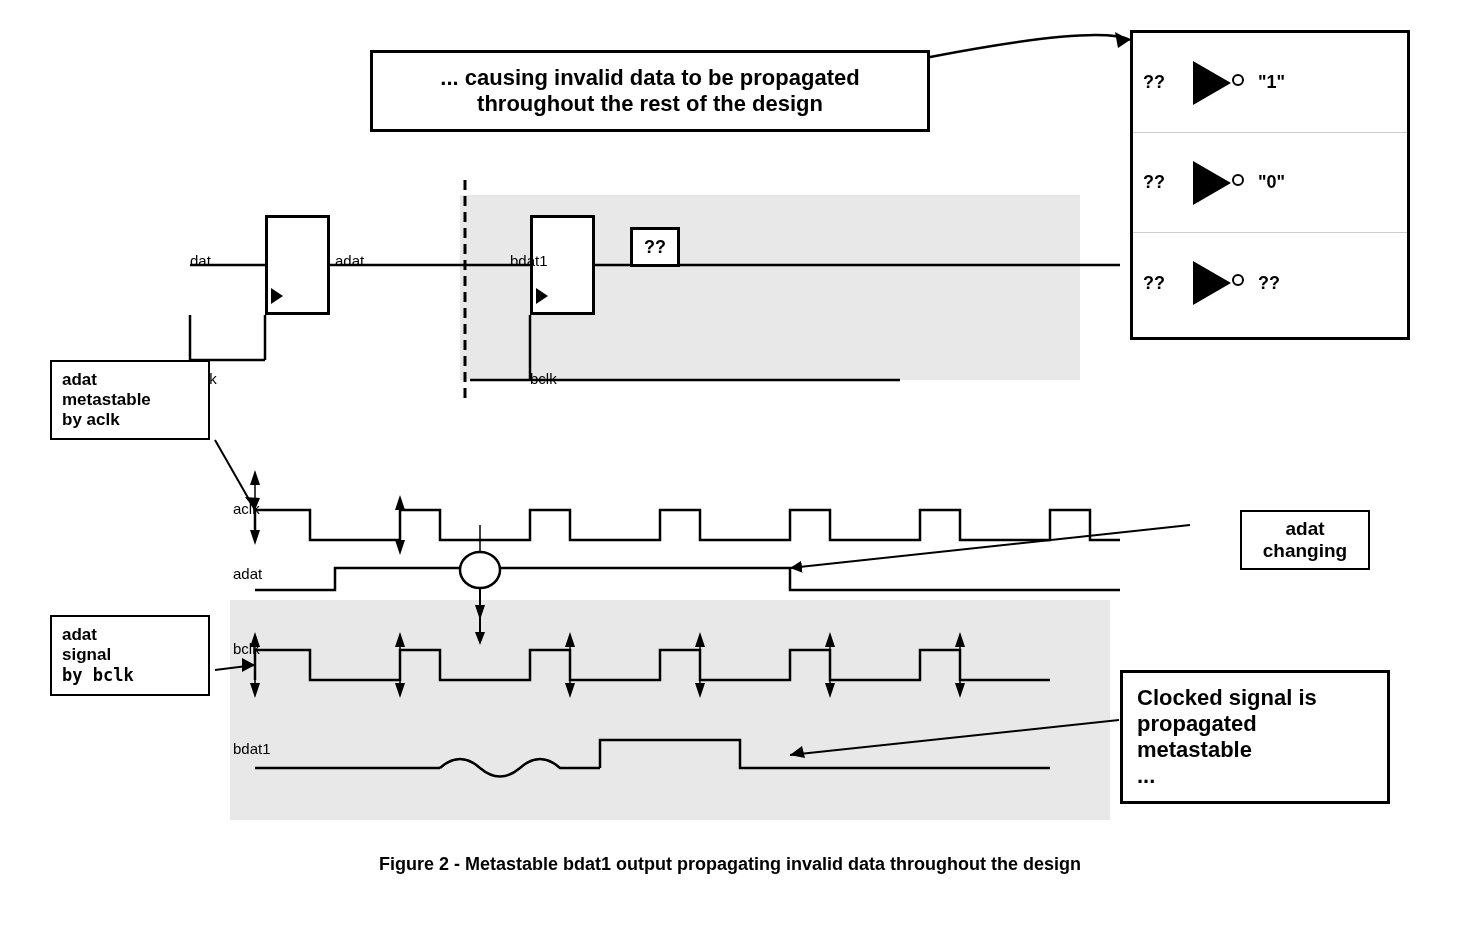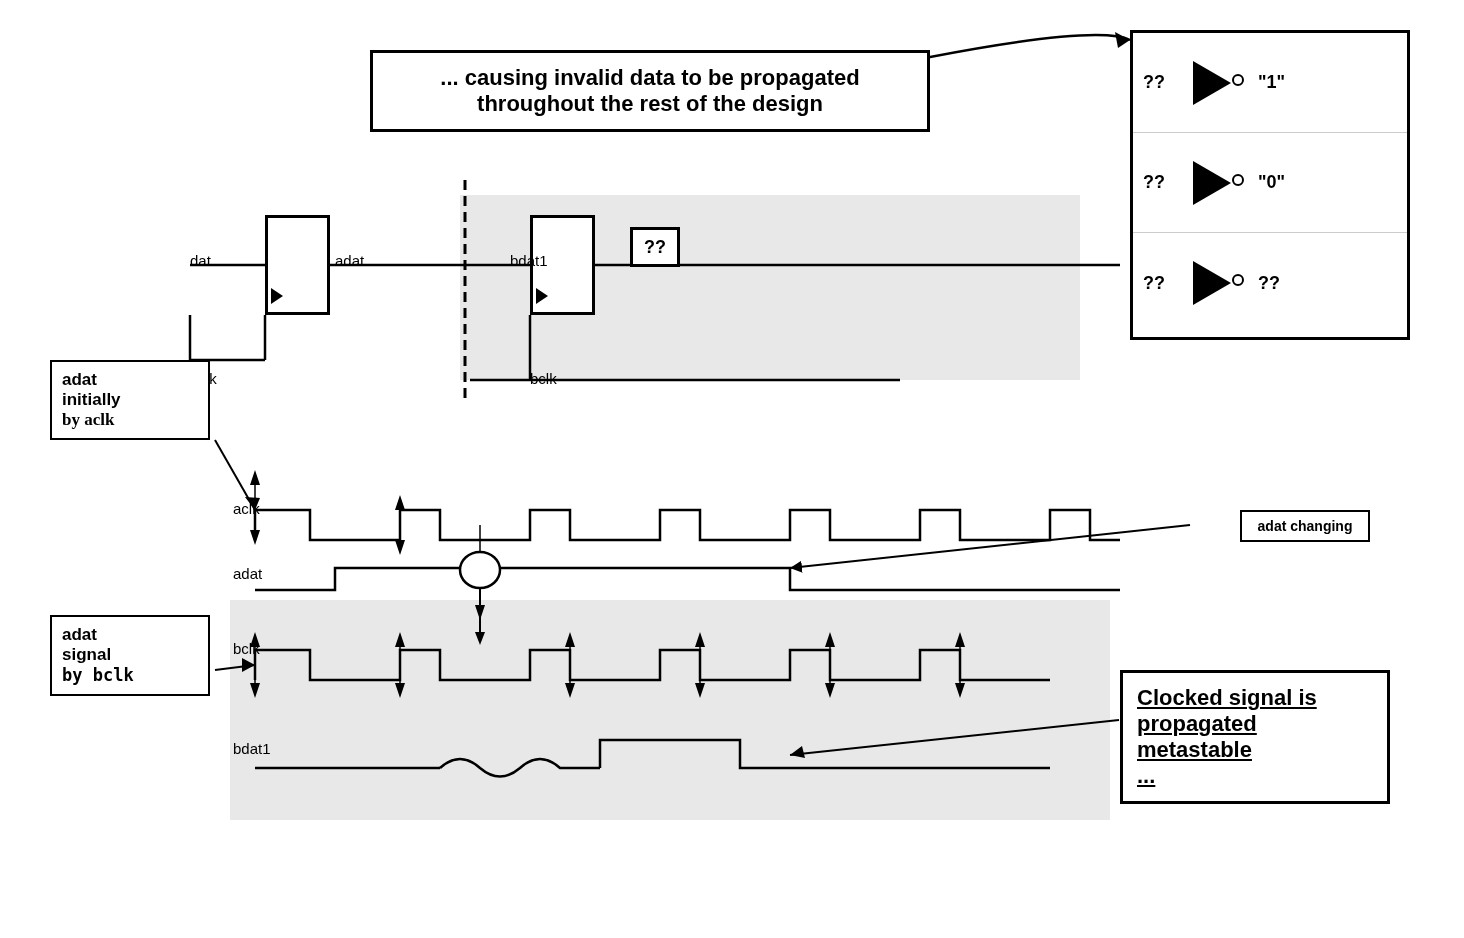--- a/index.html
+++ b/index.html
@@ -178,21 +178,20 @@
       top: 650px;
       right: 30px;
       width: 270px;
       border: 3px solid #000;
       background: #fff;
       padding: 12px 14px;
       font-size: 22px;
       font-weight: bold;
       text-align: left;
       z-index: 10;
-      text-decoration: underline;
     }
     
     .callout-left-top {
       position: absolute;
       top: 340px;
       left: 10px;
       width: 160px;
       border: 2px solid #000;
       background: #fff;
       padding: 8px 10px;
@@ -245,21 +244,21 @@
     }
     
     .adat-changing-box {
       position: absolute;
       top: 490px;
       right: 50px;
       width: 130px;
       border: 2px solid #000;
       background: #fff;
       padding: 6px 8px;
-      font-size: 14px;
+      font-size: 19px;
       font-weight: bold;
       text-align: center;
       z-index: 10;
     }
   </style>
 </head>
 <body>
 
 <div class="main-container">
   <div class="diagram-area">
@@ -324,36 +323,39 @@
     <div class="label" style="top:545px; left:193px;">adat</div>
     <div class="label" style="top:620px; left:193px;">bclk</div>
     <div class="label" style="top:720px; left:193px;">bdat1</div>
 
     <div class="adat-changing-box">
       <span>adat changing</span>
     </div>
 
     <div class="callout-left-top">
       <span>adat</span><br>
-      <span>initially</span><br>
-      <span style="font-family: Liberation Serif, serif;">by aclk</span>
+      <span>metastable</span><br>
+      <span style="font-family: Liberation Sans, sans-serif;">by aclk</span>
     </div>
 
     <div class="callout-left-bottom">
       <span>adat</span><br>
       <span>signal</span><br>
       <span style="font-family: monospace; margin-top: 32px;">by bclk</span>
     </div>
 
     <div class="callout-bottom-right">
       <span>Clocked signal is</span><br>
       <span>propagated metastable</span><br>
       <span>...</span>
     </div>
 
+    <div class="figure-caption">
+      <span>Figure 2 - Metastable bdat1 output propagating invalid data throughout the design</span>
+    </div>
 
     <svg class="svg-overlay" viewBox="0 0 1380 870">
 
       <line x1="425" y1="160" x2="425" y2="380" stroke="#000" stroke-width="3" stroke-dasharray="10,6"></line>
 
       <line x1="150" y1="245" x2="225" y2="245" stroke="#000" stroke-width="2.5"></line>
 
       <line x1="290" y1="245" x2="490" y2="245" stroke="#000" stroke-width="2.5"></line>
 
       <line x1="555" y1="245" x2="660" y2="245" stroke="#000" stroke-width="2.5"></line>

